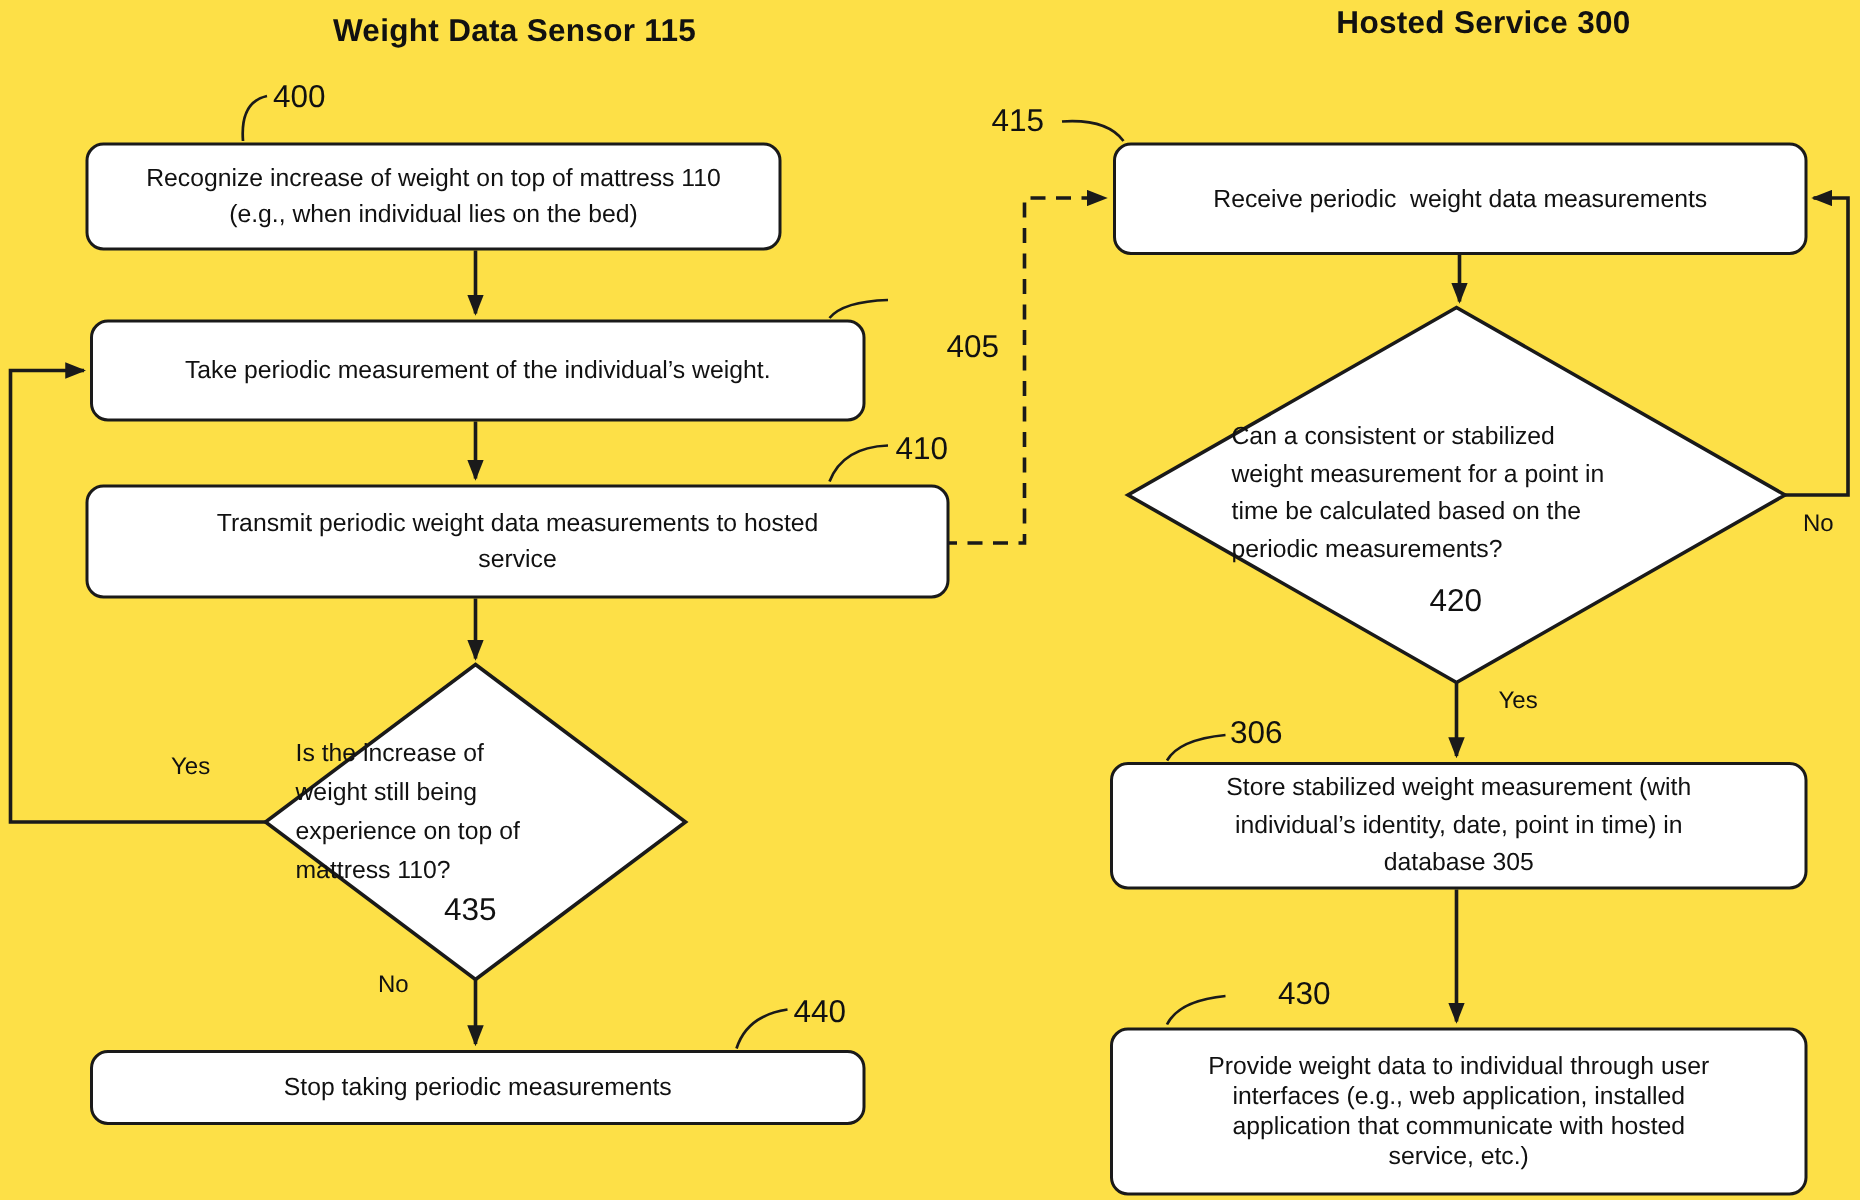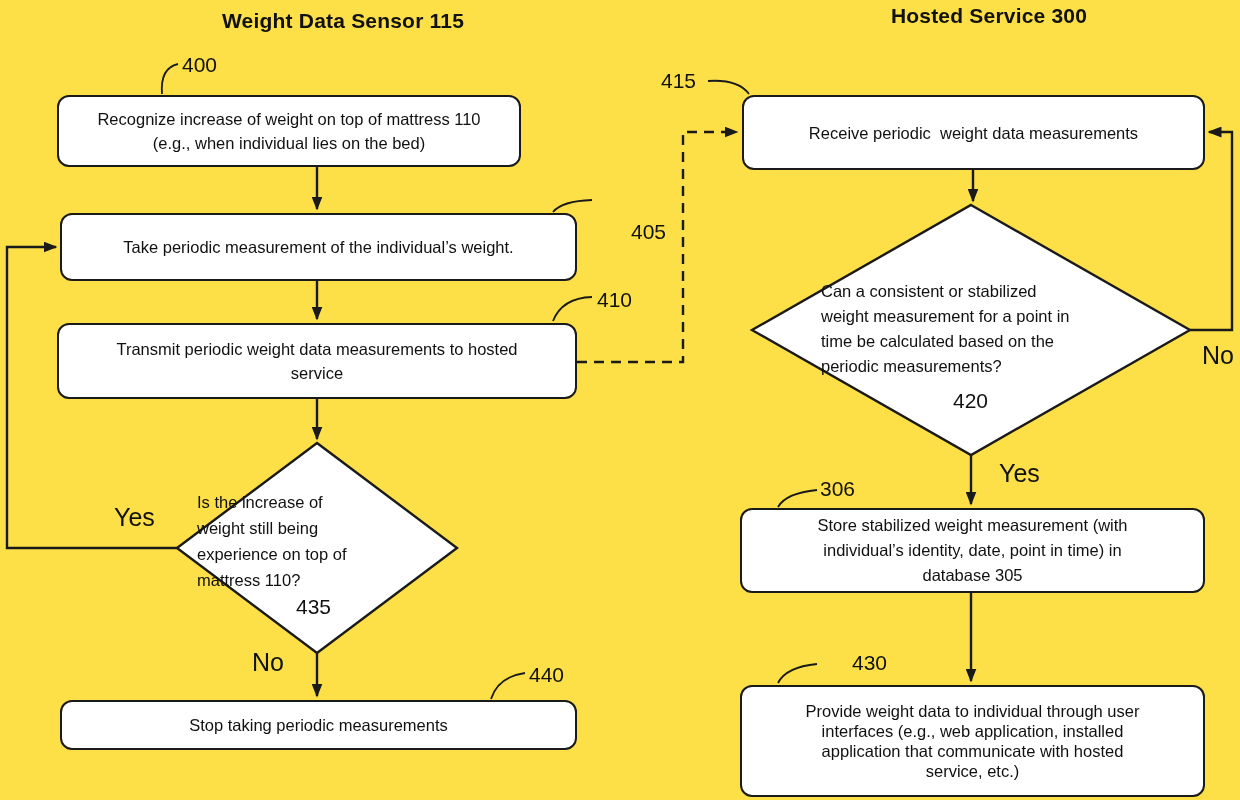--- a/index.html
+++ b/index.html
@@ -22,21 +22,21 @@
     padding:0 8px;color:#111;
   }
   .diamond-text{
     position:absolute;font-size:16.5px;line-height:26px;text-align:left;
     white-space:pre-wrap;color:#111;
   }
   .ref-label{
     position:absolute;font-size:21px;color:#111;
   }
   .decision-word{
-    position:absolute;font-size:25px;color:#111;
+    position:absolute;font-size:16px;color:#111;
   }
   #wires{position:absolute;left:0;top:0;width:1240px;height:800px;}
 </style>
 </head>
 <body>
 
 <div id="canvas">
 
   <svg id="wires" viewBox="0 0 1240 800" xmlns="http://www.w3.org/2000/svg">
     <defs>
@@ -81,21 +81,21 @@
     <div class="node-text">Recognize increase of weight on top of mattress 110
 (e.g., when individual lies on the bed)</div>
   </div>
   <div class="ref-label" style="left:182px;top:53px;">400</div>
 
   <div class="node" style="left:60px;top:213px;width:517px;height:68px;">
     <div class="node-text">Take periodic measurement of the individual’s weight.</div>
   </div>
   <div class="ref-label" style="left:631px;top:191px;margin-top:29px;">405</div>
 
-  <div class="node" style="left:57px;top:323px;width:520px;height:76px;">
+  <div class="node" style="left:57px;top:323px;width:576px;height:76px;">
     <div class="node-text">Transmit periodic weight data measurements to hosted
 service</div>
   </div>
   <div class="ref-label" style="left:597px;top:288px;">410</div>
 
   <div class="diamond-text" style="left:197px;top:489px;width:240px;">Is the increase of
 weight still being
 experience on top of
 mattress 110?</div>
   <div class="ref-label" style="left:296px;top:595px;">435</div>

